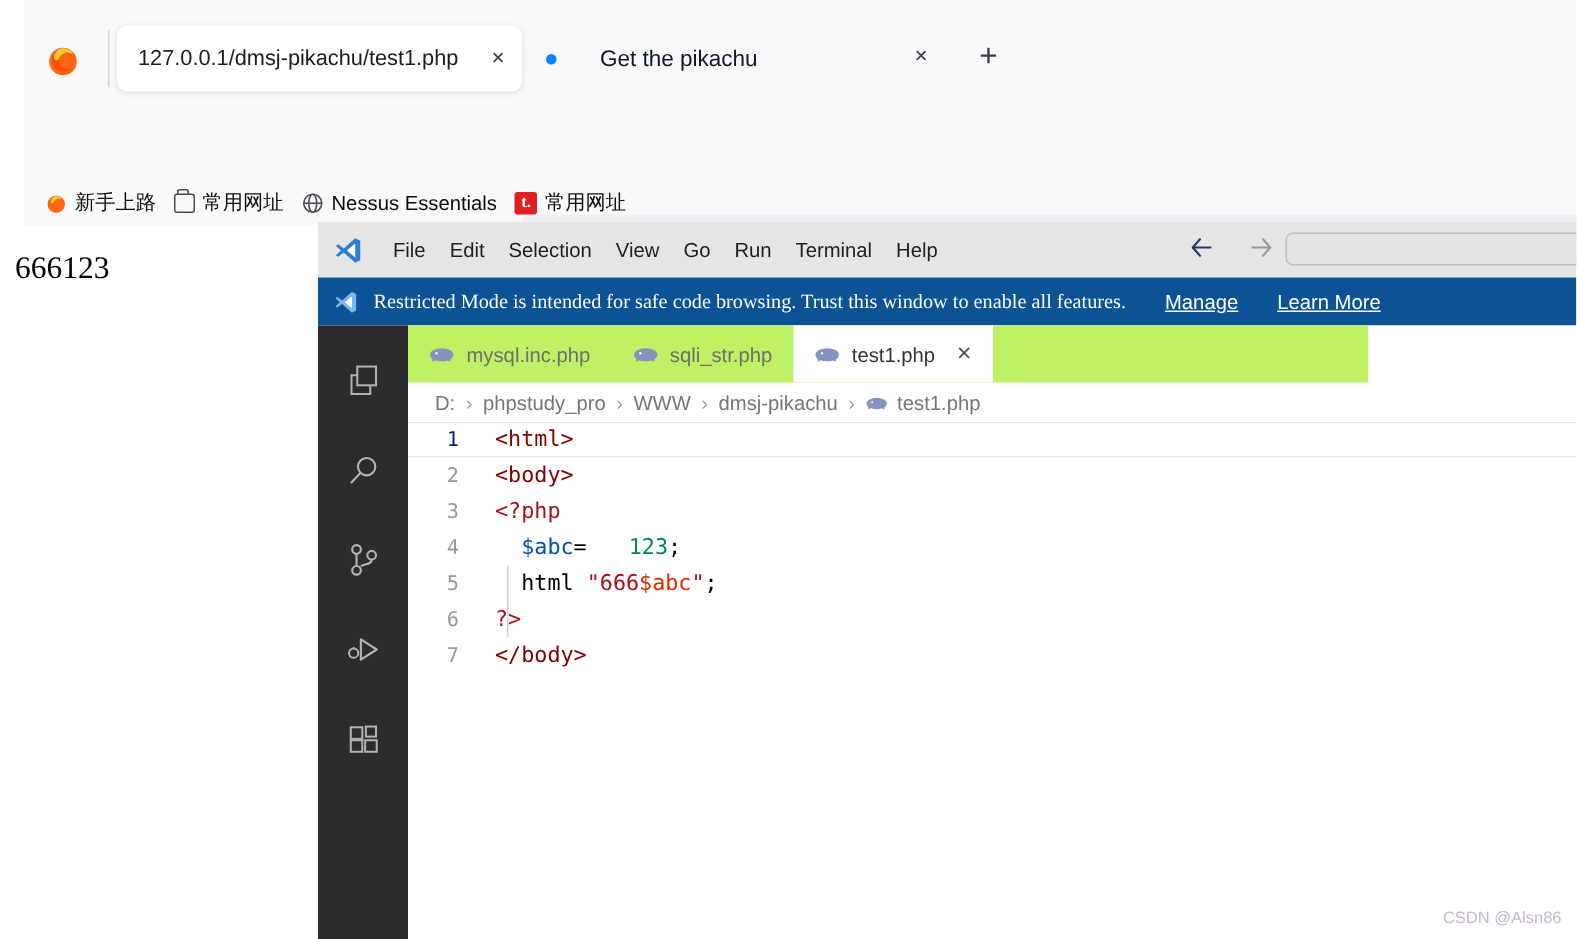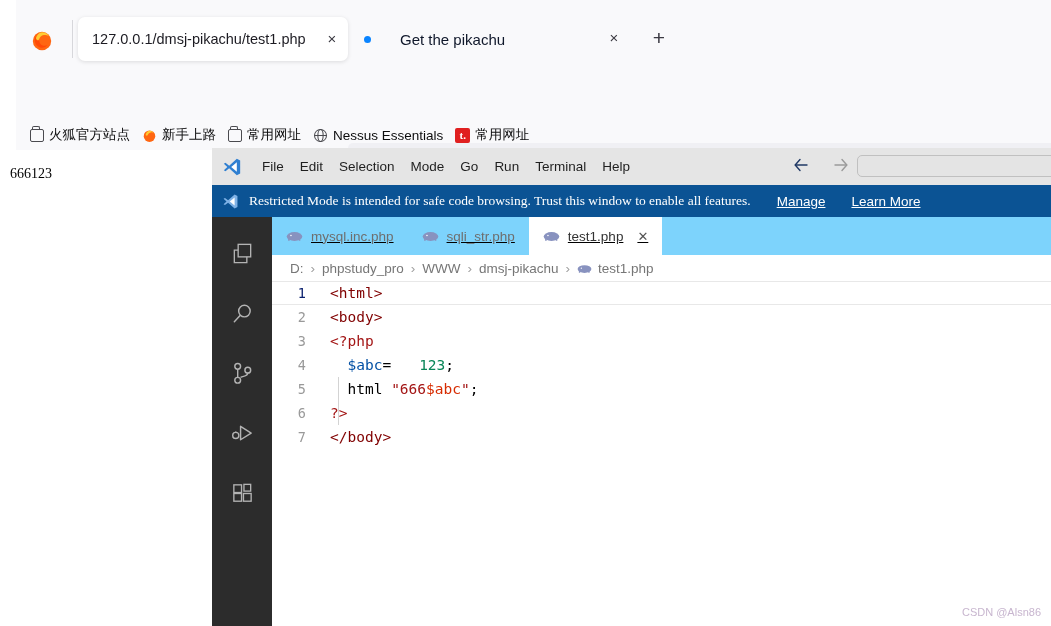--- a/index.html
+++ b/index.html
@@ -101,21 +101,21 @@
   .bm-ico-tb { width: 15px; height: 15px; background: #e02020; border-radius: 2px; color:#fff; font-size:11px; font-weight:bold; line-height:15px; text-align:center; font-family:"Liberation Serif", serif; }
 
   
   .page-content {
     position: absolute; left: 0; top: 150px; width: 1051px; height: 476px;
     background: #ffffff;
   }
   .page-text {
     position: absolute; left: 10px; top: 16px;
     font-family: "Liberation Serif", "DejaVu Serif", serif;
-    font-size: 14px; color: #000000;
+    font-size: 21px; color: #000000;
   }
 
   
   .vscode {
     position: absolute; left: 212px; top: 148px; width: 839px; height: 478px;
     background: #ffffff; overflow: hidden;
     font-family: "Liberation Sans", "DejaVu Sans", sans-serif;
   }
   .vs-titlebar {
     position: absolute; left: 0; top: 0; width: 839px; height: 37px;
@@ -155,22 +155,22 @@
   .act-icon {
     width: 60px; height: 48px; margin-bottom: 12px;
     display: flex; align-items: center; justify-content: center;
   }
 
   .vs-main {
     position: absolute; left: 60px; top: 69px; width: 779px; height: 409px;
     background: #ffffff;
   }
   .vs-tabs {
-    position: absolute; left: 0; top: 0; width: 779px; height: 38px;
-    background: #7dd3fc; display: flex; align-items: stretch; text-decoration: underline;
+    position: absolute; left: 0; top: 0; width: 640px; height: 38px;
+    background: #bef264; display: flex; align-items: stretch;
   }
   .vs-tab {
     display: flex; align-items: center; padding: 0 14px;
     font-size: 13.5px; color: #6e6e6e; white-space: nowrap; position: relative;
   }
   .vs-tab.active { background: #ffffff; color: #333333; }
   .php-ico { width: 17px; height: 11px; margin-right: 8px; flex: 0 0 auto; }
   .vs-tab .tclose {
     margin-left: 14px; font-size: 13px; color: #555;
   }
@@ -283,24 +283,20 @@
             <path d="M2.5 1.5 L9 1.5 L12.5 5 L12.5 16.5 L2.5 16.5 Z" fill="none" stroke="#5b5b66" stroke-width="1.2" stroke-linejoin="round"></path>
             <path d="M9 1.5 L9 5 L12.5 5" fill="none" stroke="#5b5b66" stroke-width="1.2" stroke-linejoin="round"></path>
           </svg>
         </span>
         <span class="urltext"><span>127.0.0.1</span><span class="path">/dmsj-pikachu/test1.php</span></span>
       </div>
     </div>
 
     <div class="ff-bookmarks">
       <div class="bm">
-        <span class="bm-ico-folder"></span>
-        <span class="bm-label">火狐官方站点</span>
-      </div>
-      <div class="bm">
         <svg width="15" height="15" viewBox="0 0 24 24">
           <circle cx="12" cy="13" r="9.2" fill="#ff6611"></circle>
           <path d="M12 4.2c3 0 5.6 1.6 7 4-1.5-1-3.4-1.5-5.2-1.1-2.6.5-4 2.4-4.6 3.9-.5 1.3-1.6 1.5-2.4 1.1-.9-.5-1-1.7-.6-2.6C7.3 6.6 9.4 4.2 12 4.2z" fill="#ffcc33"></path>
         </svg>
         <span class="bm-label">新手上路</span>
       </div>
       <div class="bm">
         <span class="bm-ico-folder"></span>
         <span class="bm-label">常用网址</span>
       </div>
@@ -327,21 +323,21 @@
 
     <div class="vs-titlebar">
       <svg class="vs-logo" viewBox="0 0 24 24">
         <path d="M17.8 2.2 L21.8 4.2 L21.8 19.8 L17.8 21.8 L8.6 13.6 L4.2 17 L2.2 15.9 L6.4 12 L2.2 8.1 L4.2 7 L8.6 10.4 Z" fill="#2f7fd1"></path>
         <path d="M17.8 6.4 L17.8 17.6 L11 12 Z" fill="#ffffff"></path>
       </svg>
       <div class="vs-menu">
         <span class="vs-menu-item">File</span>
         <span class="vs-menu-item">Edit</span>
         <span class="vs-menu-item">Selection</span>
-        <span class="vs-menu-item">Mode</span>
+        <span class="vs-menu-item">View</span>
         <span class="vs-menu-item">Go</span>
         <span class="vs-menu-item">Run</span>
         <span class="vs-menu-item">Terminal</span>
         <span class="vs-menu-item">Help</span>
       </div>
       <div class="vs-nav-arrows">
         <svg width="20" height="18" viewBox="0 0 20 18">
           <path d="M8 3.5 L3.2 9 L8 14.5" fill="none" stroke="#1f3864" stroke-width="1.4" stroke-linecap="round" stroke-linejoin="round"></path>
           <line x1="3.4" y1="9" x2="15" y2="9" stroke="#1f3864" stroke-width="1.4" stroke-linecap="round"></line>
         </svg>

